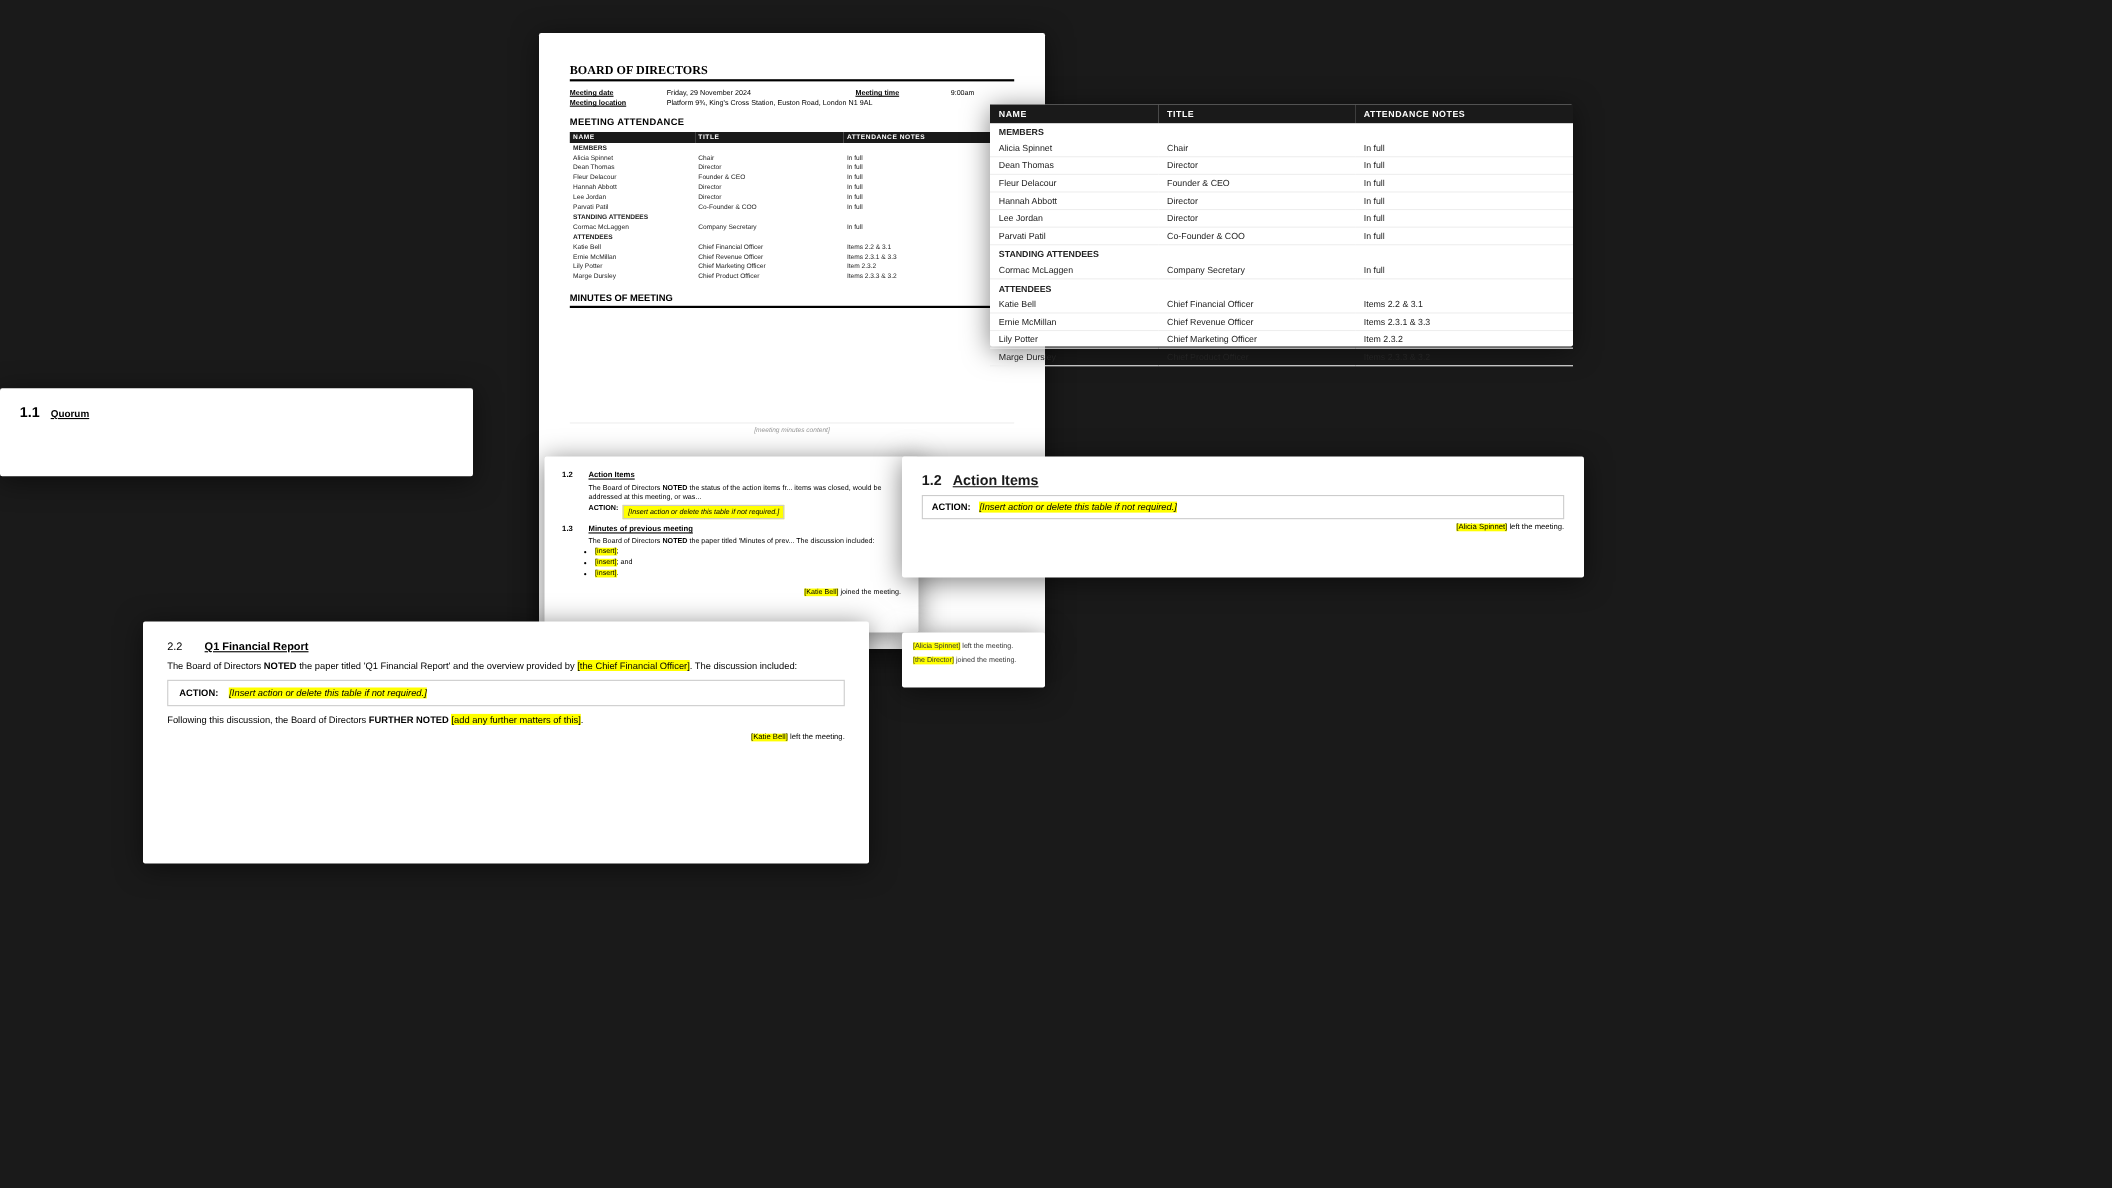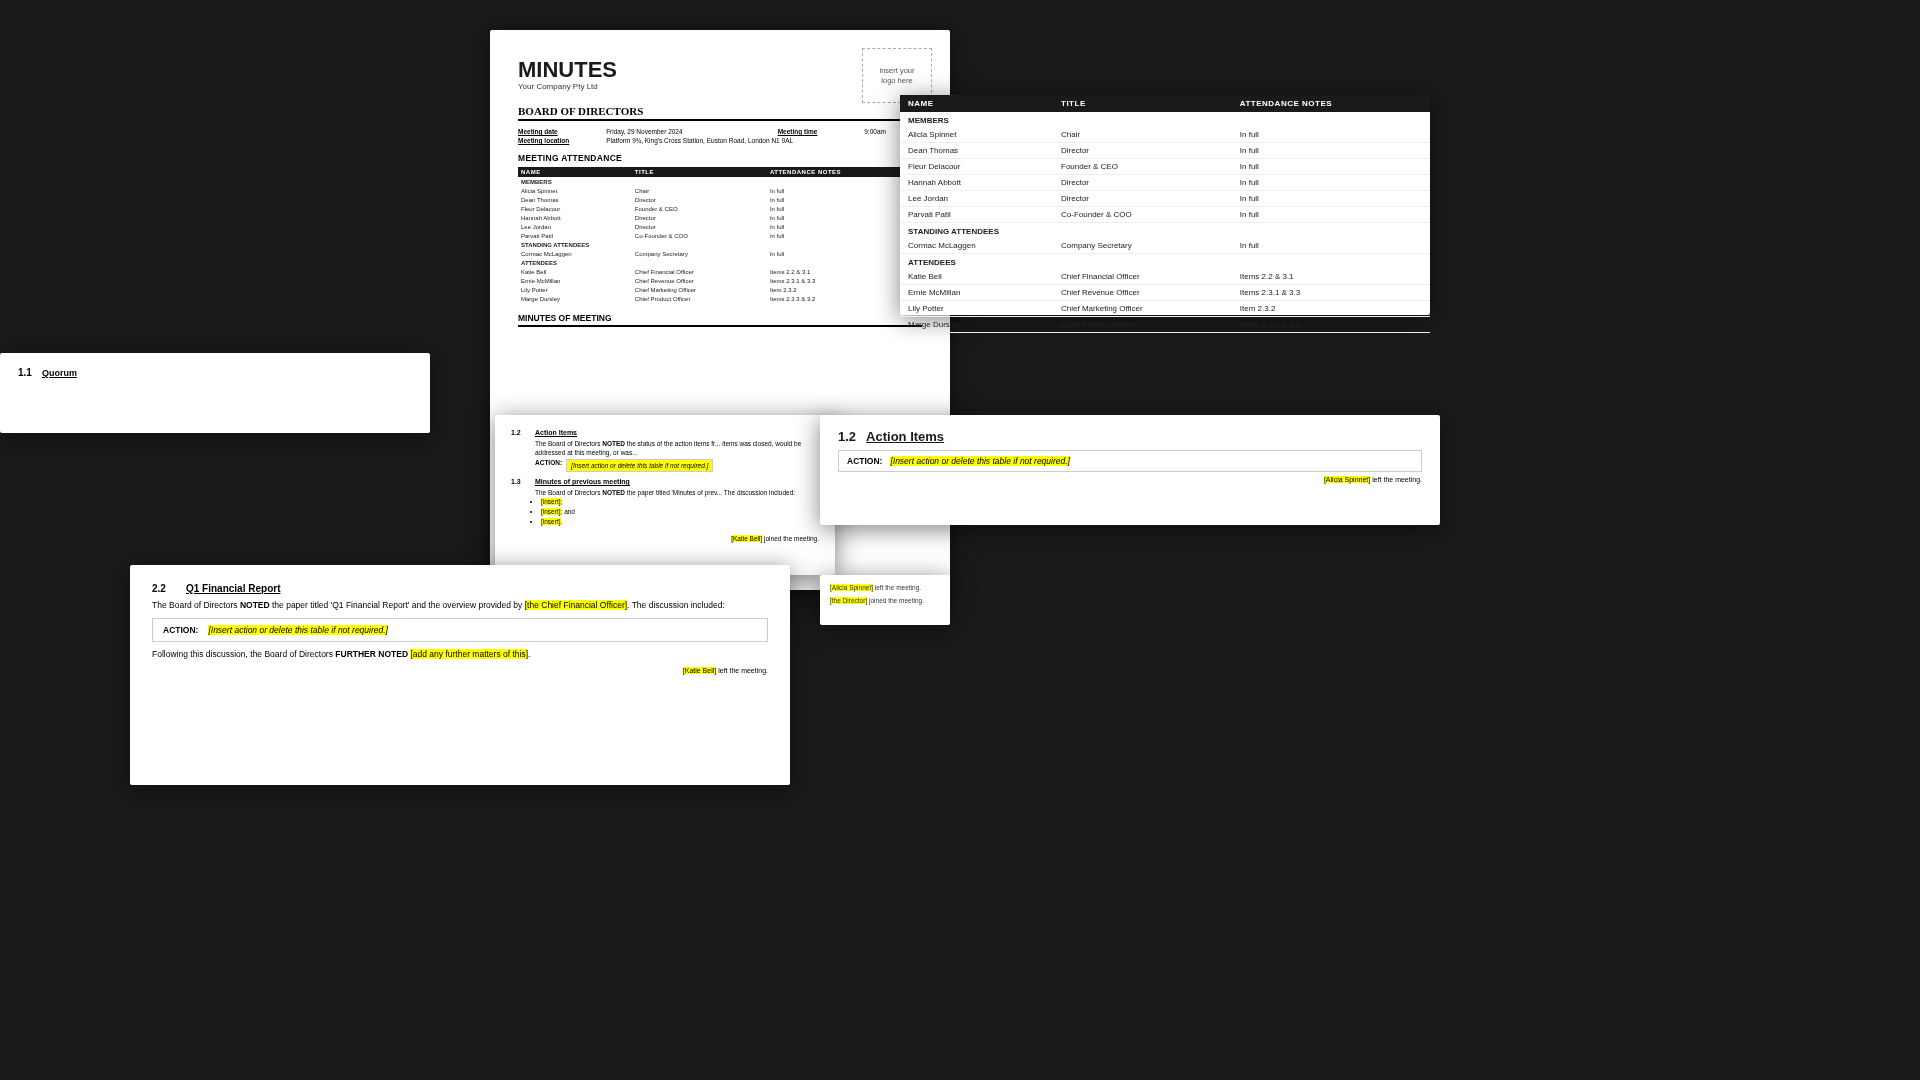--- a/index.html
+++ b/index.html
@@ -204,21 +204,21 @@
       font-size: 8.5px;
       font-weight: bold;
       border-bottom: 2px solid #000;
       padding-bottom: 2px;
       margin: 10px 0 5px 0;
     }
 
     
     .section-num {
       font-weight: bold;
-      font-size: 10px;
+      font-size: 13px;
     }
     .section-heading {
       font-weight: bold;
       font-size: 9px;
       text-decoration: underline;
       display: inline;
     }
     .body-text {
       font-size: 8.5px;
       color: #222;
@@ -306,21 +306,21 @@
 
     
     .fin-section-row {
       display: flex;
       gap: 6px;
       align-items: baseline;
       margin-bottom: 5px;
     }
     .fin-num {
       font-size: 10px;
-      font-weight: bold;
+      font-weight: normal;
       min-width: 28px;
     }
     .fin-title {
       font-size: 10px;
       font-weight: bold;
       text-decoration: underline;
     }
     .fin-body {
       font-size: 8.5px;
       line-height: 1.5;
@@ -362,27 +362,20 @@
       color: #333;
     }
     .note-yellow-sm {
       background: #ffff00;
     }
   </style>
 </head>
 <body>
 
 <div class="doc-page page-main">
-  <div style="display:flex; justify-content:space-between; align-items:flex-start; margin-bottom:6px;">
-    <div>
-      <div class="minutes-title">MINUTES</div>
-      <div class="company-name">Your Company Pty Ltd</div>
-    </div>
-    <div class="logo-placeholder">insert your<br>logo here</div>
-  </div>
 
   <div class="board-title">BOARD OF DIRECTORS</div>
 
   <table style="width:100%; border-collapse:collapse; font-size:6.5px; margin-bottom:5px;">
     <tbody>
         <tr>
       <td style="font-weight:bold; text-decoration:underline; padding:1px 0;">Meeting date</td>
       <td style="padding:1px 4px;">Friday, 29 November 2024</td>
       <td style="font-weight:bold; text-decoration:underline; padding:1px 0;">Meeting time</td>
       <td style="padding:1px 4px;">9:00am</td>

